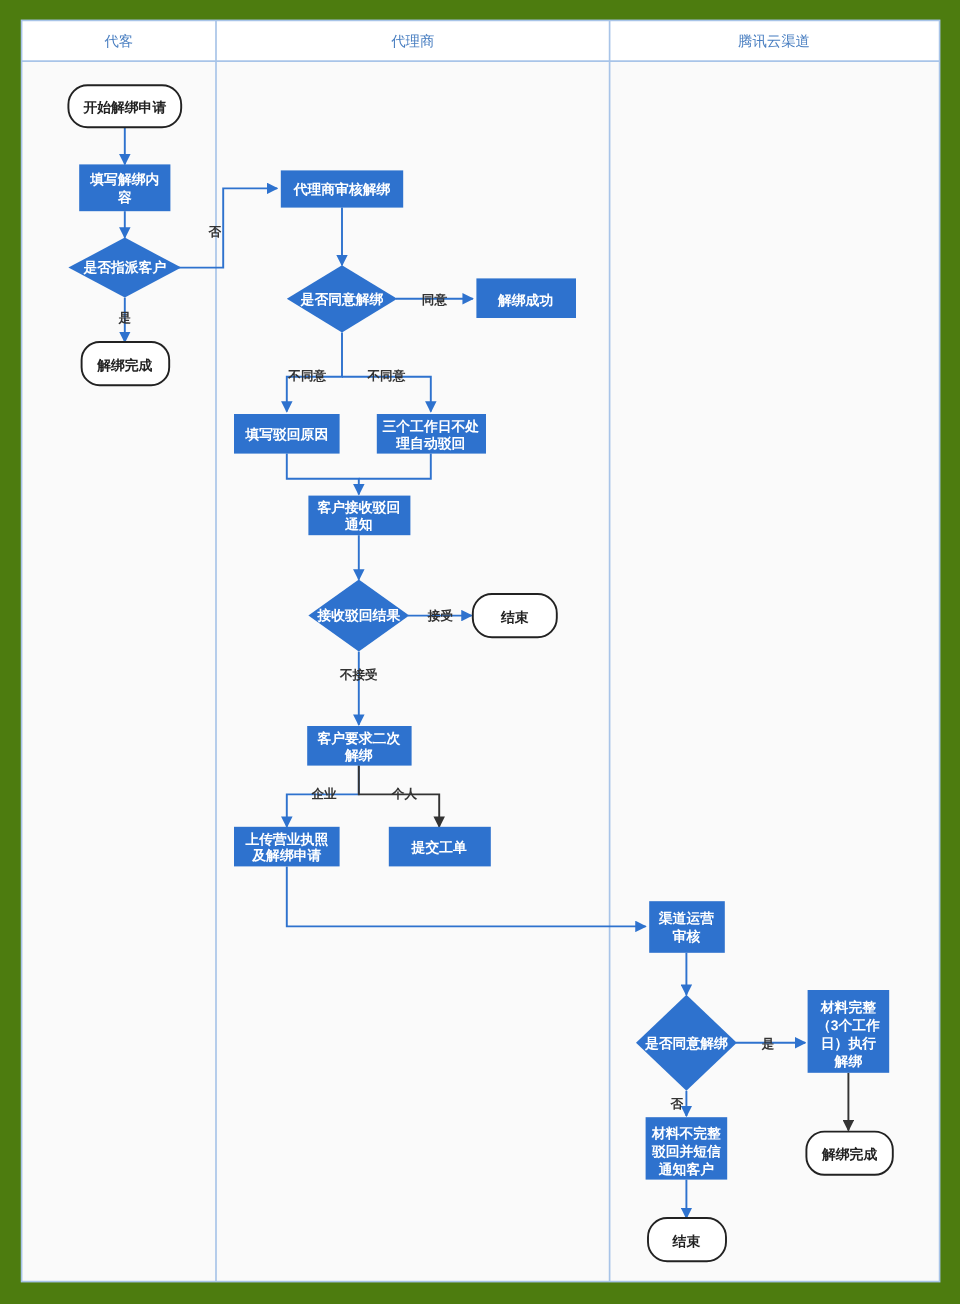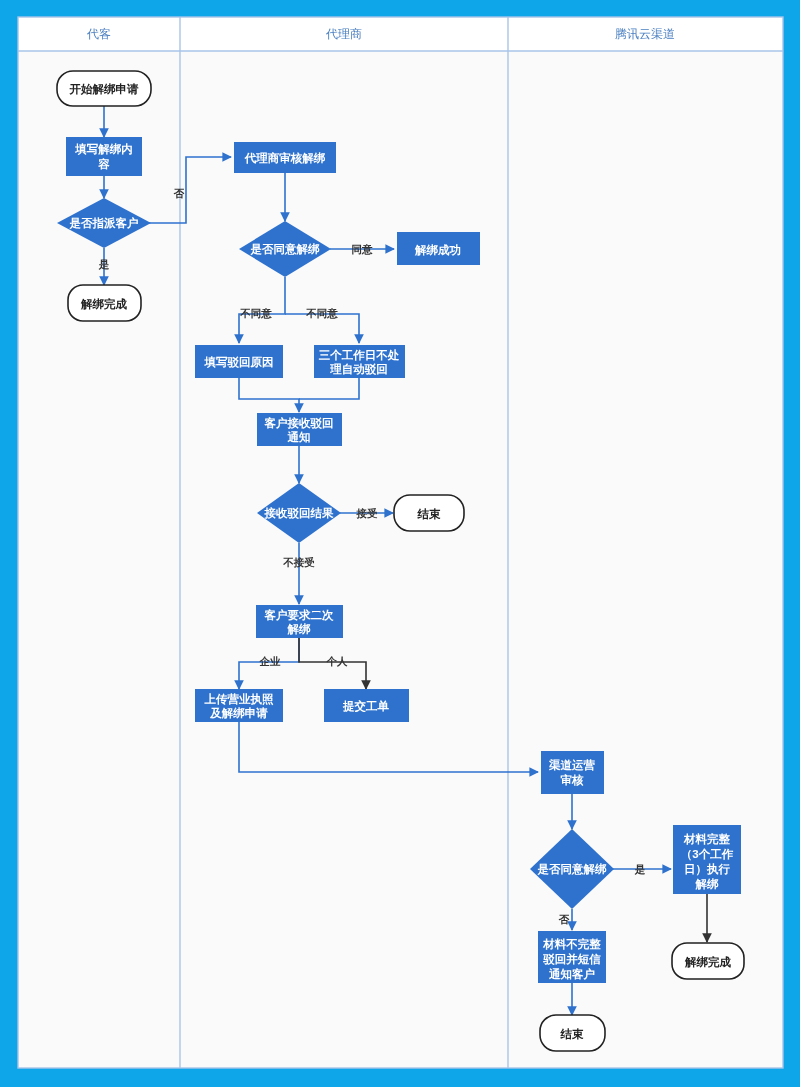--- a/index.html
+++ b/index.html
@@ -10,21 +10,21 @@
   body {
     width: 800px;
     height: 1087px;
     font-family: "Liberation Sans", "DejaVu Sans", sans-serif;
     overflow: hidden;
   }
   #canvas {
     position: relative;
     width: 800px;
     height: 1087px;
-    background: #0ea5e9;
+    background: #4d7c0f;
   }
   svg#diagram {
     position: absolute;
     left: 0;
     top: 0;
     width: 800px;
     height: 1087px;
   }
   .swim-header-text {
     font-size: 12px;

